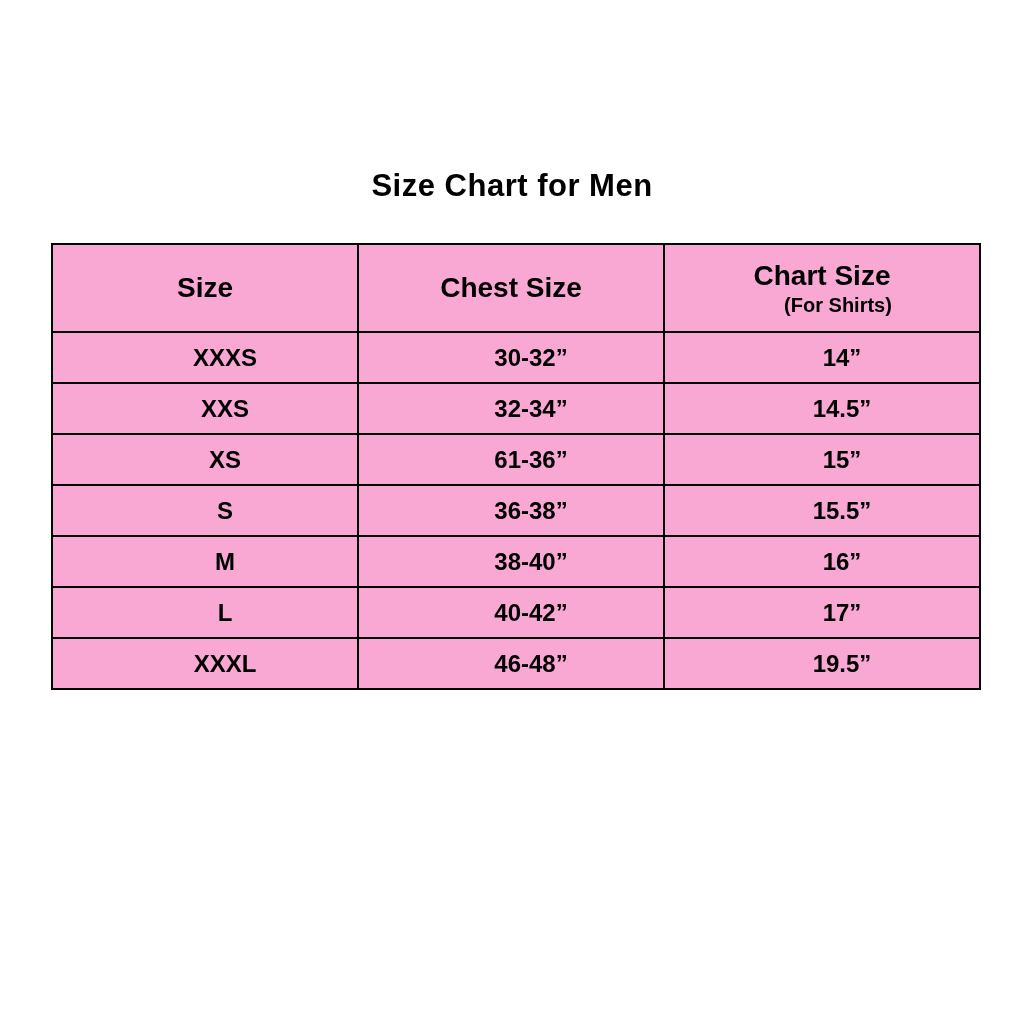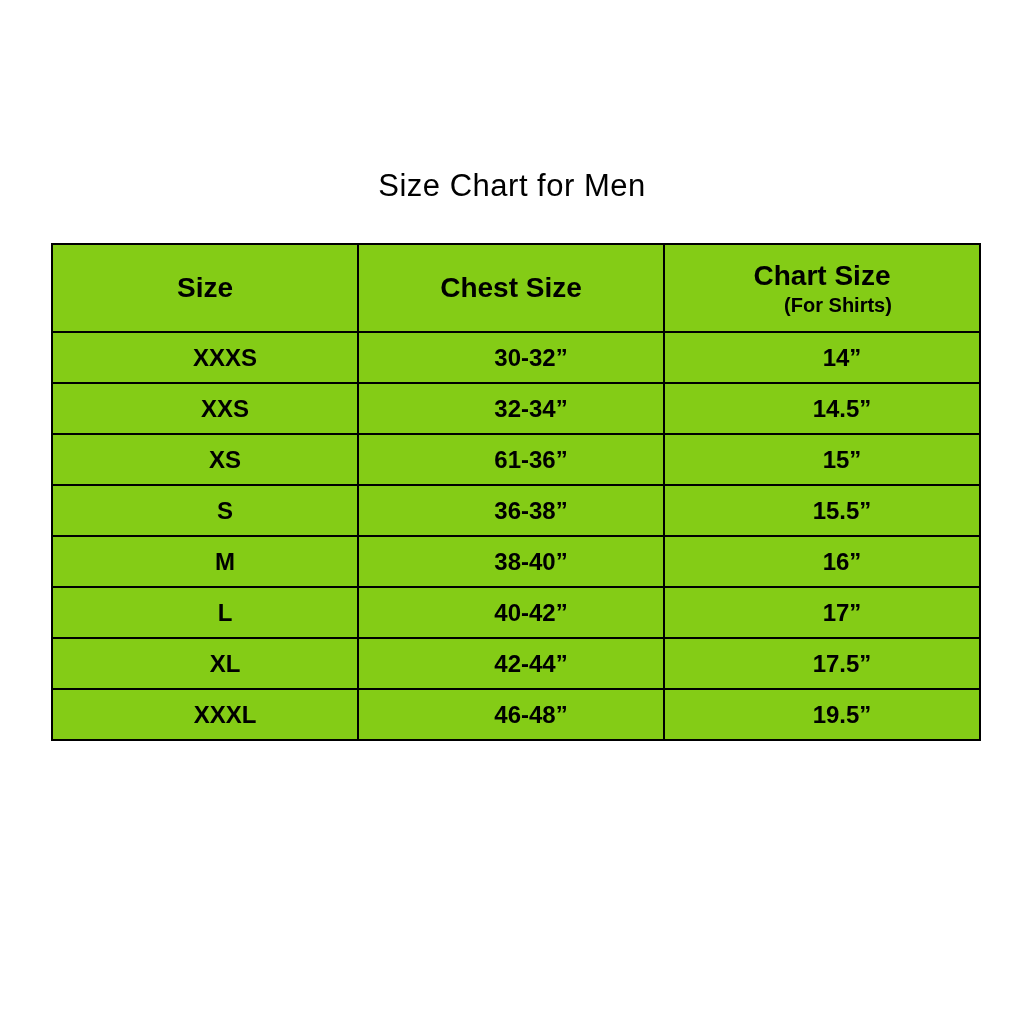--- a/index.html
+++ b/index.html
@@ -15,32 +15,32 @@
     position: relative;
     box-sizing: border-box;
   }
   .chart-title {
     position: absolute;
     top: 168px;
     left: 0;
     width: 100%;
     text-align: center;
     font-size: 31px;
-    font-weight: normal;
+    font-weight: bold;
     color: #000000;
     letter-spacing: 0.5px;
   }
   table.size-table {
     position: absolute;
     top: 243px;
     left: 51px;
     width: 928px;
     border-collapse: collapse;
     table-layout: fixed;
-    background: #84cc16;
+    background: #f9a8d4;
   }
   table.size-table th,
   table.size-table td {
     border: 2px solid #000000;
     text-align: center;
     vertical-align: middle;
     color: #000000;
     font-weight: bold;
     padding: 0;
   }
@@ -115,25 +115,20 @@
         <td>M</td>
         <td>38-40”</td>
         <td>16”</td>
       </tr>
       <tr>
         <td>L</td>
         <td>40-42”</td>
         <td>17”</td>
       </tr>
       <tr>
-        <td>XL</td>
-        <td>42-44”</td>
-        <td>17.5”</td>
-      </tr>
-      <tr>
         <td>XXXL</td>
         <td>46-48”</td>
         <td>19.5”</td>
       </tr>
     </tbody>
   </table>
 
 </div>
 
 </body></html>

